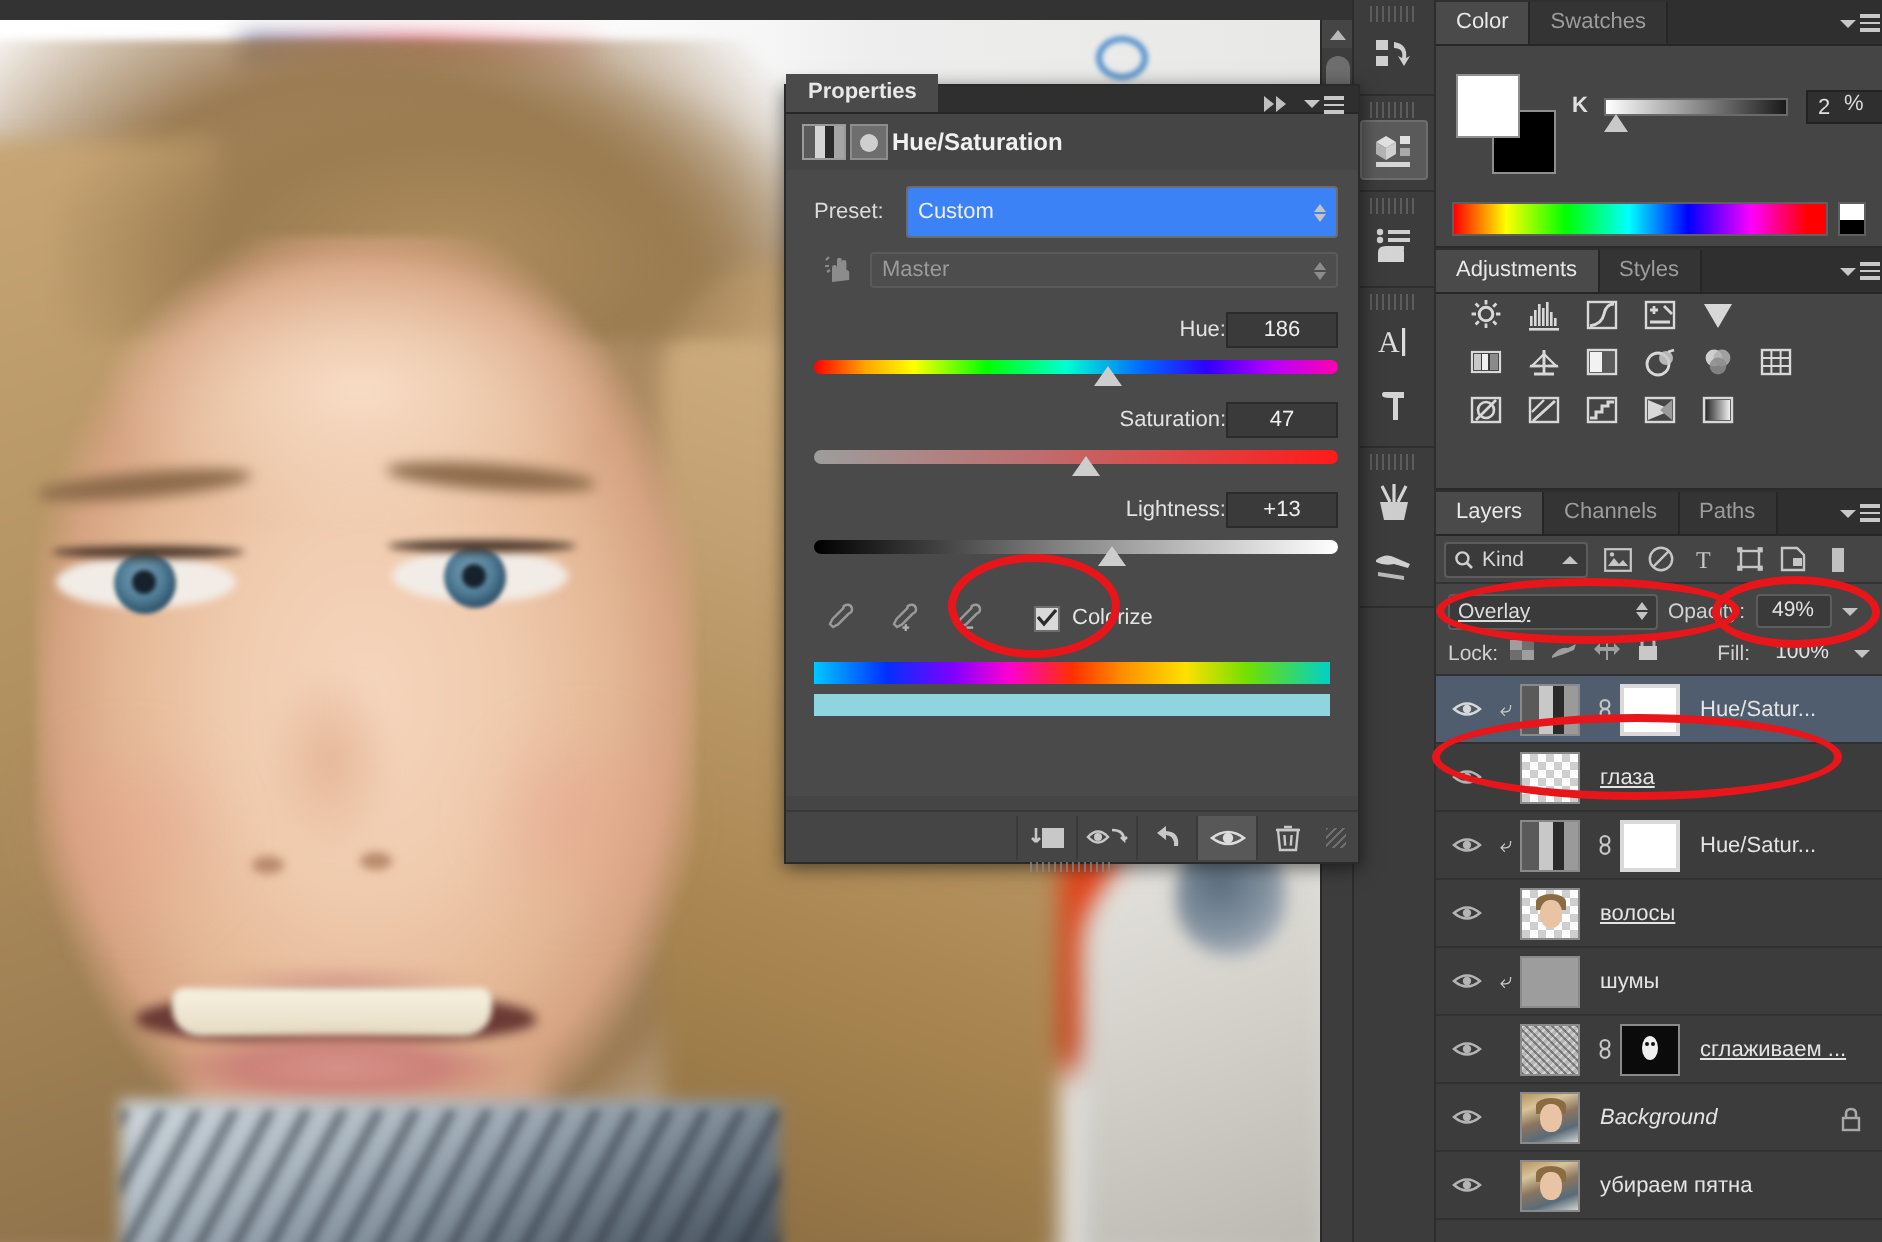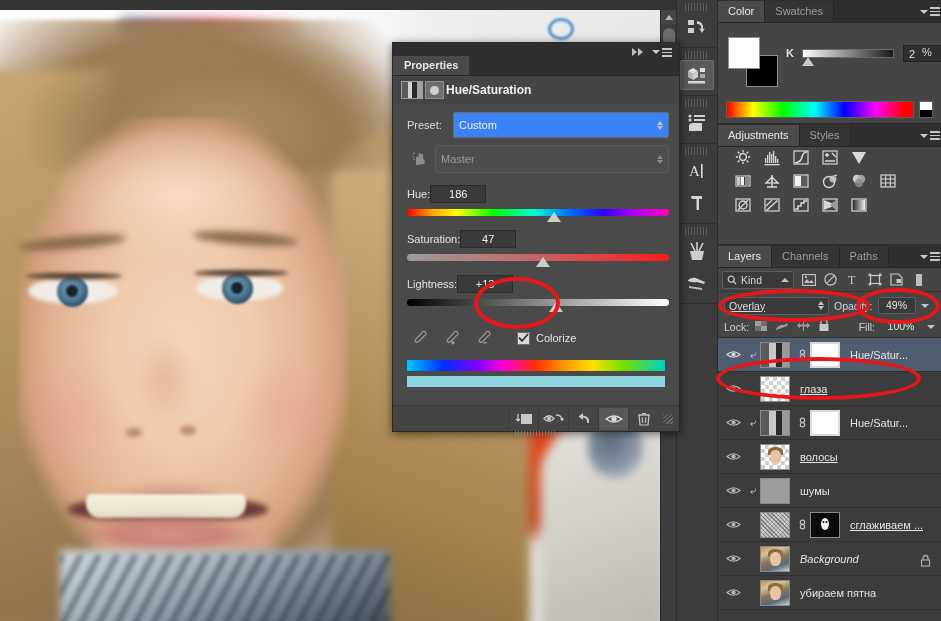--- a/index.html
+++ b/index.html
@@ -361,21 +361,21 @@
   .layer-name.underline { text-decoration: underline; }
   .layer-name.italic { font-style: italic; }
   .lock-badge { position:absolute; right:10px; top:11px; }
 
   
   #props-panel {
     position:absolute; left:392px; top:42px; width:288px; height:390px;
     background:#454545; border:1px solid #2a2a2a; box-shadow:0 2px 9px rgba(0,0,0,.55);
   }
   .props-tabbar {
-    height:33px; background:#2f2f2f; display:flex; align-items:flex-end; position:relative;
+    height:14px; background:#2f2f2f; display:flex; align-items:flex-end; position:relative;
     border-bottom:1px solid #262626;
   }
   .props-tab {
     padding:3px 11px 4px 11px; font-size:11px; color:#e8e8e8; background:#4a4a4a; font-weight:bold;
   }
   .props-collapse { position:absolute; right:36px; top:5px; display:flex; gap:1px; }
   .props-collapse .ar { width:0;height:0;border-top:4px solid transparent;border-bottom:4px solid transparent;border-left:5px solid #c0c0c0; }
   .props-menu { position:absolute; right:7px; top:5px; display:flex; align-items:center; gap:2px; }
 
   .props-head {
@@ -397,27 +397,27 @@
   .preset-row { display:flex; align-items:center; padding:0 10px 0 14px; margin-bottom:7px; }
   .preset-lbl { font-size:11px; color:#dcdcdc; width:46px; }
   .preset-sel {
     flex:1; height:19px; background:#3b82f6; border:1px solid #6c6c6c;
     display:flex; align-items:center; justify-content:space-between;
     padding:12px 5px; font-size:11px; color:#eeeeee; border-radius:2px;
   }
   .channel-row { display:flex; align-items:center; padding:0 10px 0 14px; margin-bottom:12px; }
   .hand-ic { width:24px; display:flex; align-items:center; justify-content:center; }
   .channel-sel {
-    flex:1; height:28px; background:#4d4d4d; border:1px solid #5a5a5a;
+    flex:1; height:18px; background:#4d4d4d; border:1px solid #5a5a5a;
     display:flex; align-items:center; justify-content:space-between;
     padding:0 5px; font-size:11px; color:#9b9b9b; border-radius:2px; margin-left:4px;
   }
 
   .slider-block { padding:0 10px 0 14px; margin-bottom:9px; }
-  .slider-top { display:flex; align-items:center; justify-content:flex-start; margin-bottom:4px; }
+  .slider-top { display:flex; align-items:center; justify-content:flex-end; margin-bottom:4px; }
   .slider-lbl { font-size:11px; color:#e2e2e2; }
   .slider-val {
     width:56px; height:18px; background:#3a3a3a; border:1px solid #2b2b2b;
     font-size:11px; color:#eeeeee; text-align:center; line-height:16px;
   }
   .track-wrap { position:relative; height:14px; }
   .track { position:absolute; left:0; top:2px; width:100%; height:7px; border-radius:4px; }
   .track.hue {
     background: linear-gradient(90deg,#ff0000 0%, #ffa800 10%, #ffff00 19%, #00ff00 33%,
       #00ffd0 48%, #0066ff 63%, #3000ff 75%, #b400ff 87%, #ff00b0 100%);

